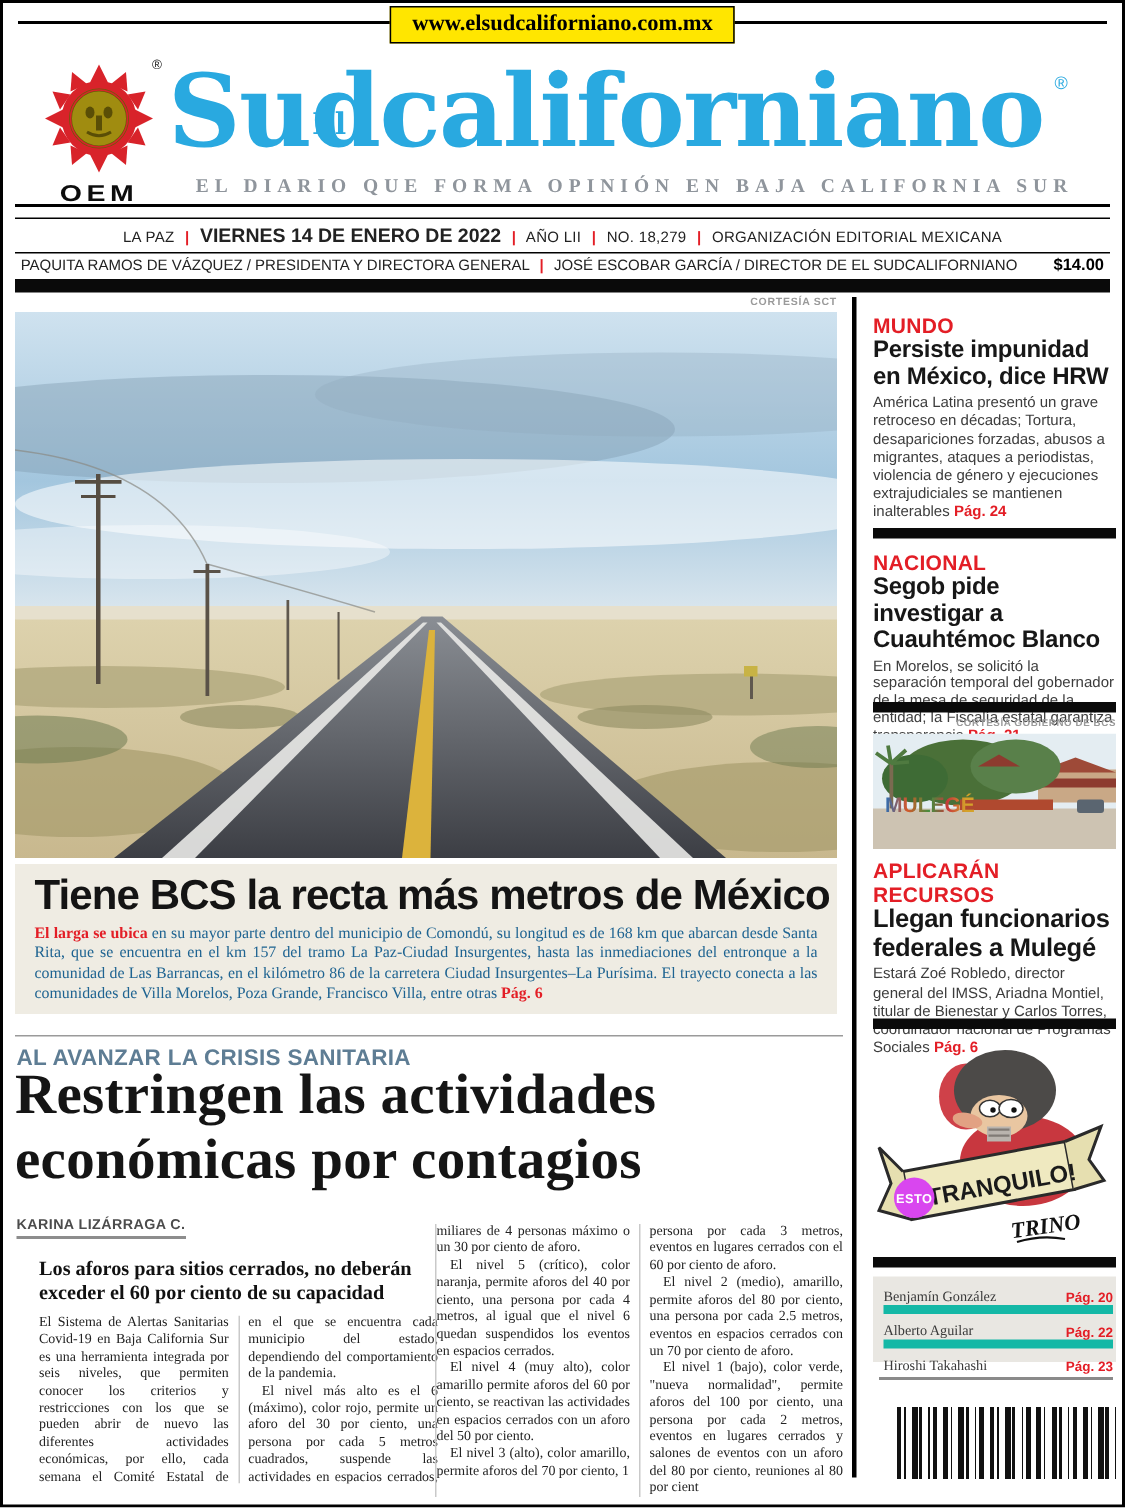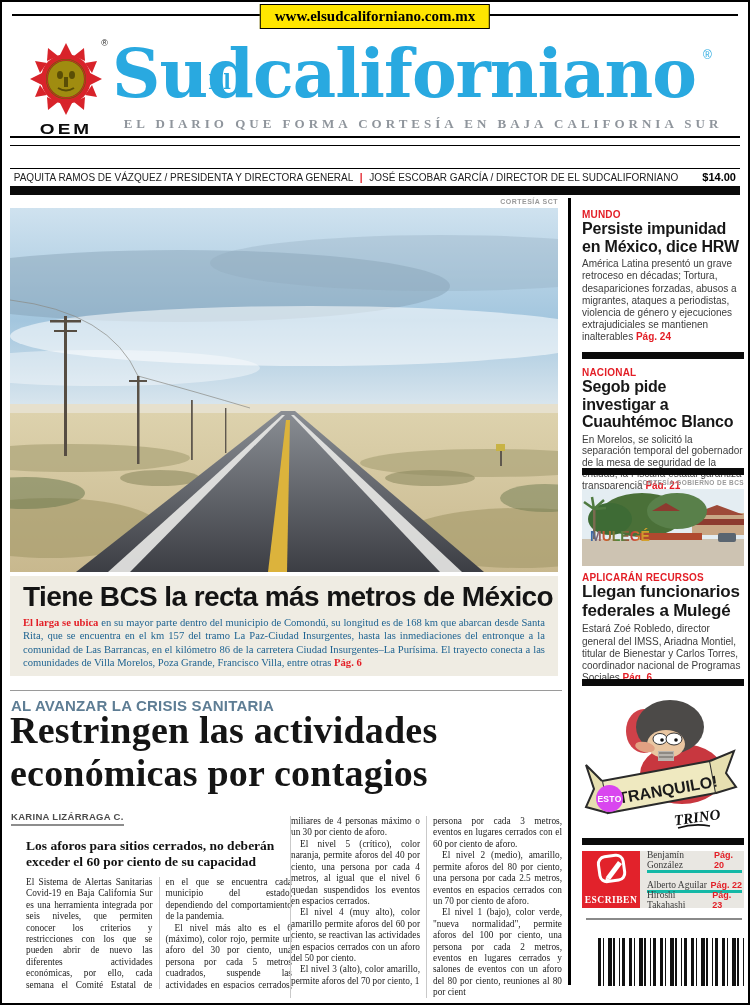--- a/index.html
+++ b/index.html
@@ -54,37 +54,37 @@
               border-left:1px solid #c9c9c9;box-sizing:border-box;}
   .bodycol{flex:1;font-family:"Liberation Serif",serif;font-size:9.3px;line-height:1.23;color:#222;
            text-align:justify;padding:0 6px;}
   .bodycol:first-child{padding-left:0;}
   .bodycol + .bodycol{border-left:1px solid #c9c9c9;}
   .bodycol p{margin:0;text-indent:9px;}
   .bodycol p:first-child{text-indent:0;}
   .vline{top:196px;left:566px;width:3px;bottom:18px;background:#000;}
   
   .sb{left:580px;width:162px;}
-  .sb-kicker{font-weight:bold;font-size:10px;color:#e31e26;letter-spacing:.2px;}
+  .sb-kicker{font-weight:bold;font-size:14px;color:#e31e26;letter-spacing:.2px;}
   .sb-headline{font-weight:bold;font-size:16px;line-height:1.1;color:#171717;letter-spacing:-.2px;}
   .sb-body{font-size:10px;line-height:1.22;color:#3c3c3c;}
   .sb-bar{left:580px;width:162px;height:7px;background:#0a0a0a;}
   .sb-credit{text-align:right;font-size:6.5px;font-weight:bold;color:#9a9a9a;letter-spacing:.4px;}
   .mulege-photo{top:487px;height:77px;text-align:center;}
   .cartoon{top:687px;height:146px;}
   .esto-badge{position:absolute;left:2px;top:96px;width:27px;height:27px;border-radius:50%;
               background:#d946ef;color:#fff;font-weight:bold;font-size:8.5px;display:flex;
               align-items:center;justify-content:center;letter-spacing:.3px;margin-left:12px;}
   .escriben{top:849px;height:57px;background:#e9e7e2;display:flex;}
   .escriben-box{width:58px;background:#e2222b;position:relative;flex:none;}
   .escriben-label{position:absolute;bottom:3px;left:0;width:100%;text-align:center;color:#fff;
                   font-family:"Liberation Serif",serif;font-weight:bold;font-size:9.5px;letter-spacing:.5px;}
   .escriben-list{flex:1;padding:2px 2px 0 7px;}
   .escriben-row{display:flex;justify-content:space-between;align-items:flex-end;height:17px;
-                border-bottom:3px solid #14b8a6;}
+                border-bottom:6px solid #14b8a6;}
   .escriben-row:last-child{border-bottom:none;}
   .escriben-name{font-family:"Liberation Serif",serif;font-size:9.5px;color:#3a3a3a;}
   .escriben-page{font-weight:bold;font-size:9px;color:#e31e26;}
   .sb-sep{top:916px;left:584px;width:156px;height:2px;background:#8a8a8a;}
   .barcode{top:936px;left:596px;width:146px;height:48px;
     background:repeating-linear-gradient(90deg,#111 0 3px,#fff 3px 5px,#111 5px 6px,#fff 6px 10px,
       #111 10px 14px,#fff 14px 15px,#111 15px 17px,#fff 17px 21px,#111 21px 22px,#fff 22px 24px,
       #111 24px 27px,#fff 27px 31px);}
 </style>
 </head>
@@ -122,25 +122,36 @@
         <rect x="-2" y="-2" width="4" height="10" fill="#5a4e06"></rect>
         <path d="M-8,9 Q0,14 8,9" stroke="#5a4e06" stroke-width="2" fill="none"></path>
       </g>
     </svg>
     <span class="oem-reg">®</span>
     <div class="oem-logotext">OEM</div>
   </div>
   <div class="abs mast-el">El</div>
   <div class="abs mast-title">Sudcaliforniano</div>
   <div class="abs mast-reg">®</div>
-  <div class="abs tagline">EL DIARIO QUE FORMA CORTESÍA EN BAJA CALIFORNIA SUR</div>
+  <div class="abs tagline">EL DIARIO QUE FORMA OPINIÓN EN BAJA CALIFORNIA SUR</div>
 
   <div class="abs rule-a"></div>
   <div class="abs rule-b"></div>
 
+  <div class="abs dateline">
+    <span>LA PAZ</span>
+    <span class="sep">|</span>
+    <b class="date">VIERNES 14 DE ENERO DE 2022</b>
+    <span class="sep">|</span>
+    <span>AÑO LII</span>
+    <span class="sep">|</span>
+    <span>NO. 18,279</span>
+    <span class="sep">|</span>
+    <span>ORGANIZACIÓN EDITORIAL MEXICANA</span>
+  </div>
   <div class="abs rule-c"></div>
 
   <div class="abs staffline">
     <span>PAQUITA RAMOS DE VÁZQUEZ / PRESIDENTA Y DIRECTORA GENERAL</span>
     <span class="sep">|</span>
     <span>JOSÉ ESCOBAR GARCÍA / DIRECTOR DE EL SUDCALIFORNIANO</span>
   </div>
   <div class="abs price">$14.00</div>
   <div class="abs thick-bar"></div>
 
@@ -311,28 +322,20 @@
       <path d="M128,72 L152,62 L144,84 L154,98 L134,104" fill="#e6dfb0" stroke="#2a2a2a" stroke-width="2"></path>
       <text x="30" y="108" transform="rotate(-10 75 100)" font-family="Liberation Sans, sans-serif" font-weight="bold" font-size="16" fill="#1a1a1a">¡TRANQUILO!</text>
       <text x="92" y="134" transform="rotate(-8 110 130)" font-family="Liberation Serif, serif" font-style="italic" font-weight="bold" font-size="15" fill="#111">TRINO</text>
       <path d="M96,139 Q112,134 128,137" stroke="#111" stroke-width="1.5" fill="none"></path>
     </svg>
     <div class="esto-badge">ESTO</div>
   </div>
   <div class="abs sb-bar" style="top:836px"></div>
 
   <div class="abs sb escriben">
-    <div class="escriben-box">
-      <svg width="58" height="40" viewBox="0 0 58 40">
-        <rect x="17" y="5" width="25" height="25" rx="7" fill="none" stroke="#fff" stroke-width="3" transform="rotate(-8 29 17)"></rect>
-        <polygon points="24,26 36,10 40,13 28,29" fill="#fff"></polygon>
-        <polygon points="23,31 24,26 28,29" fill="#fff"></polygon>
-      </svg>
-      <div class="escriben-label">ESCRIBEN</div>
-    </div>
     <div class="escriben-list">
       <div class="escriben-row">
         <span class="escriben-name">Benjamín González</span>
         <span class="escriben-page">Pág. 20</span>
       </div>
       <div class="escriben-row">
         <span class="escriben-name">Alberto Aguilar</span>
         <span class="escriben-page">Pág. 22</span>
       </div>
       <div class="escriben-row">

